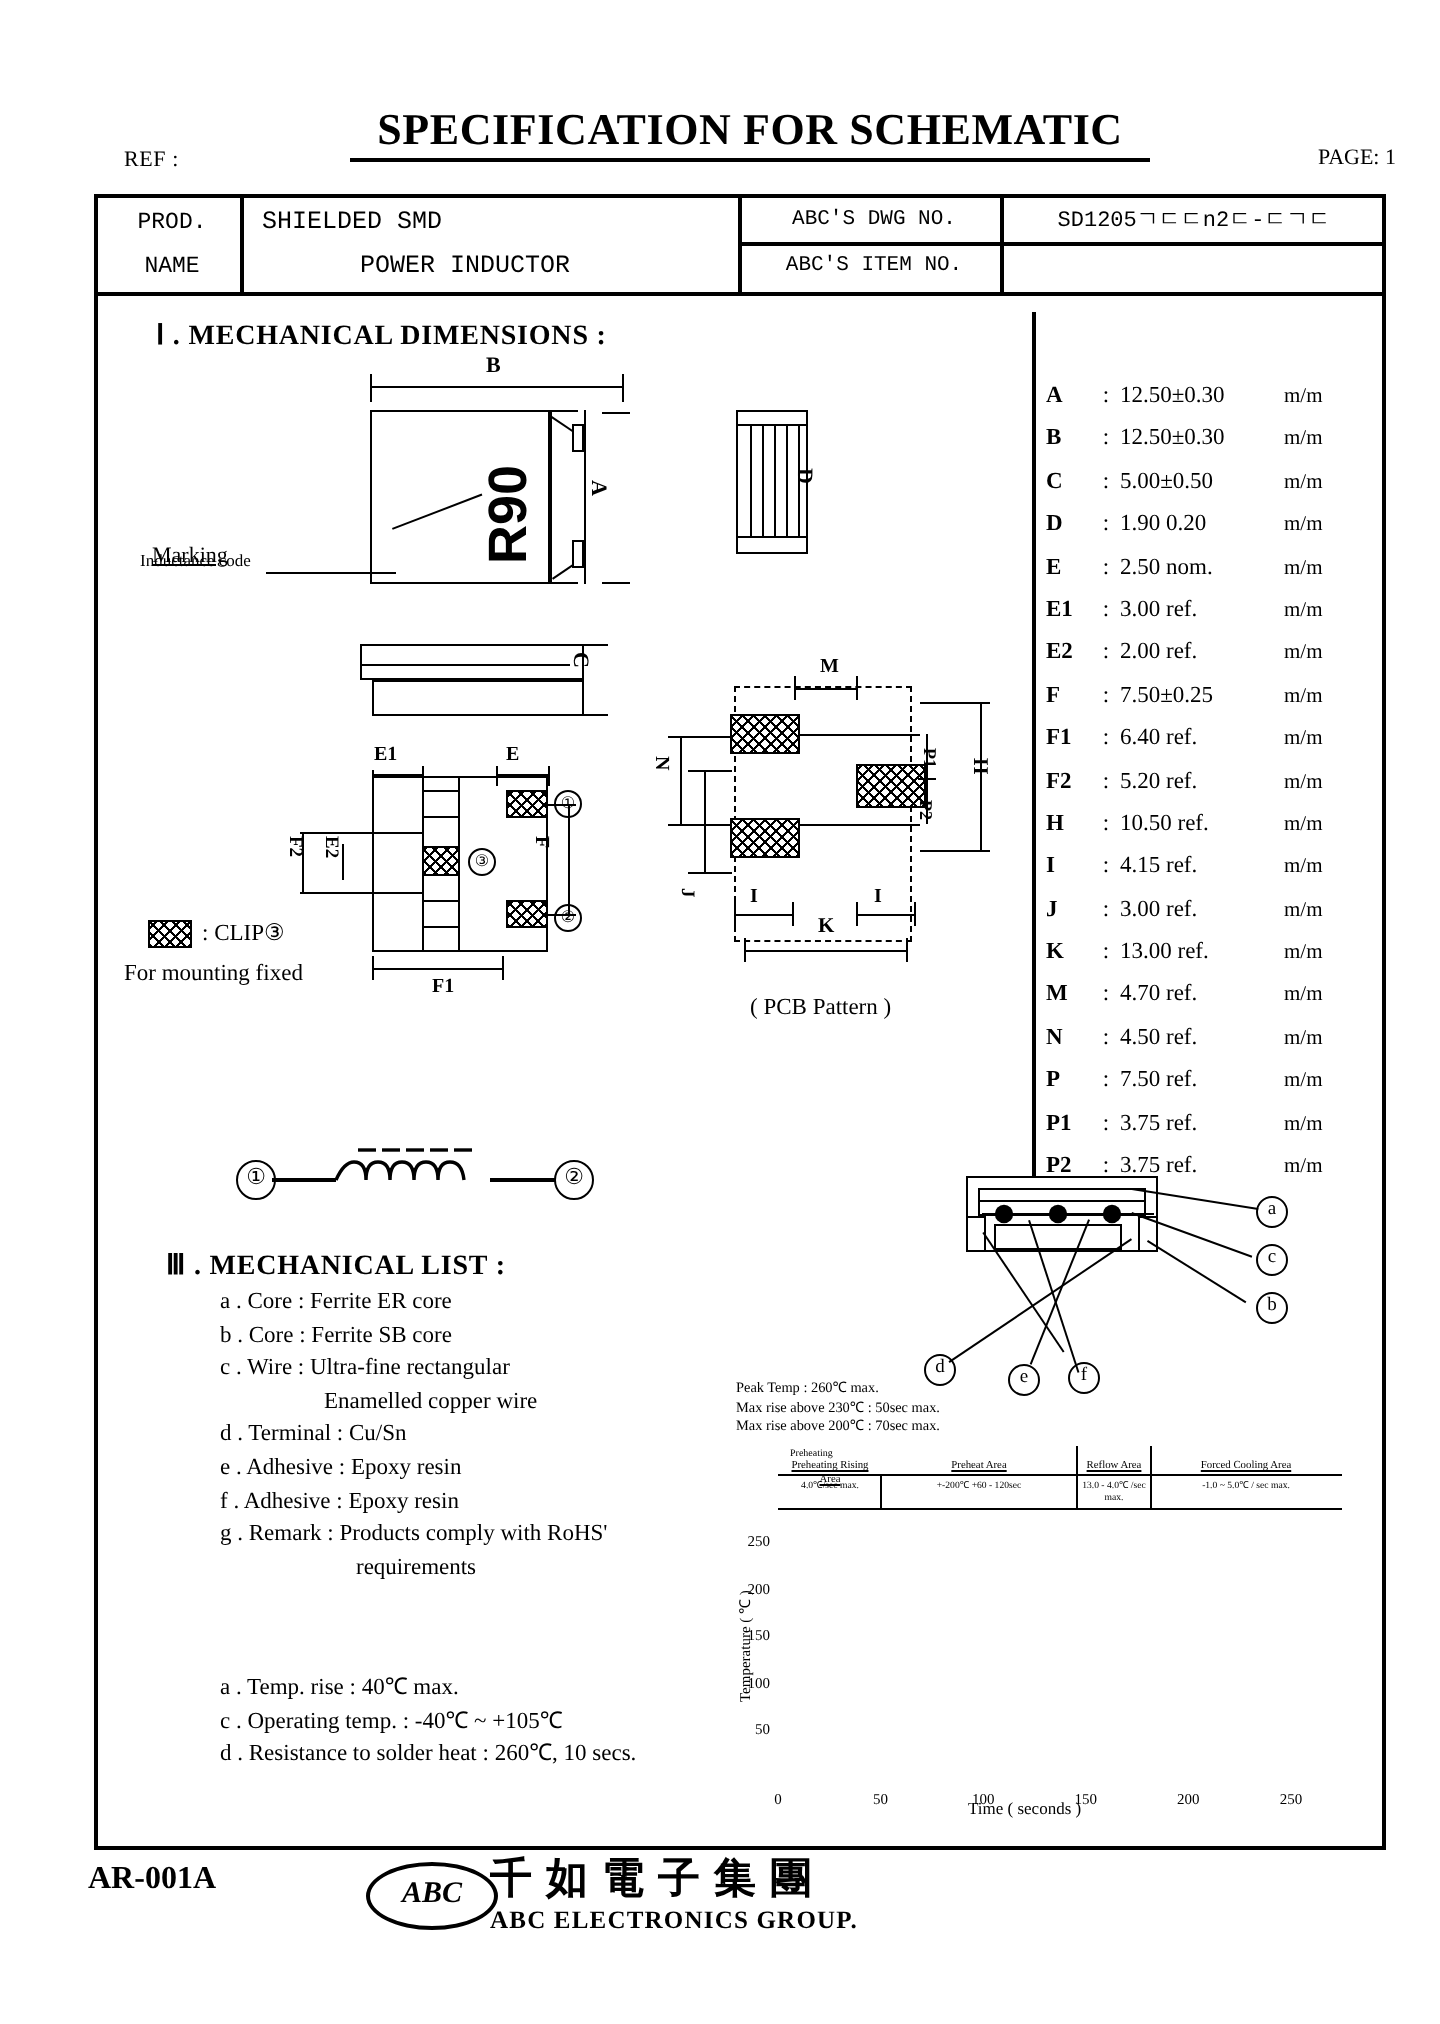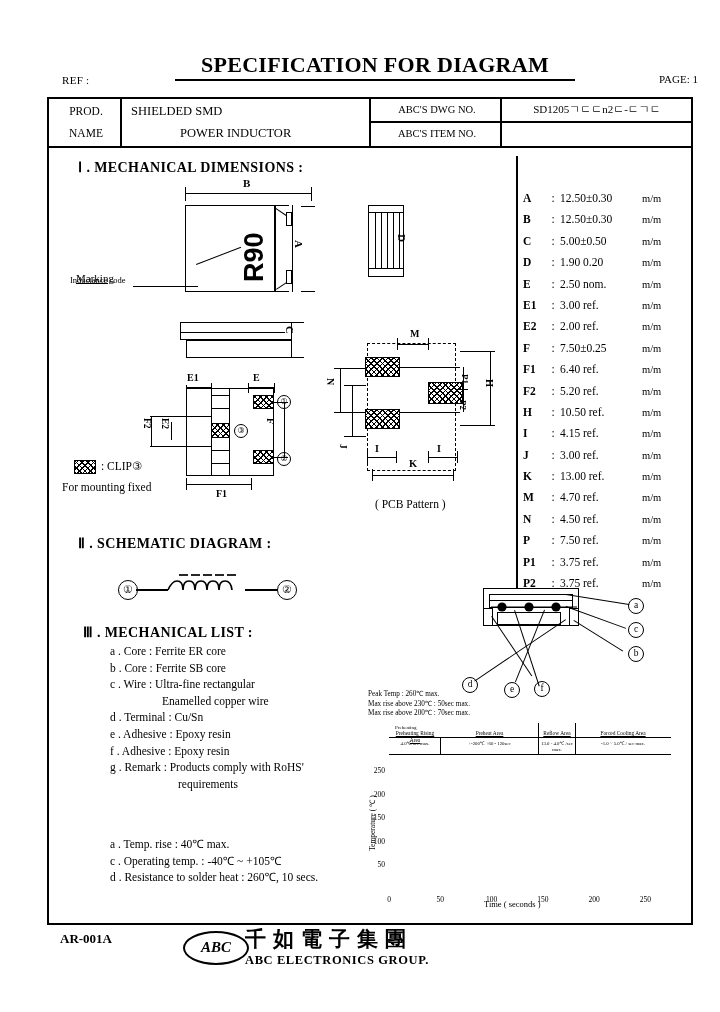--- a/index.html
+++ b/index.html
@@ -17,21 +17,21 @@
   #ref{position:absolute;left:62px;top:74px;font-size:11px;letter-spacing:.3px;}
   #page{position:absolute;right:22px;top:73px;font-size:11px;}
 
   
   #frame{position:absolute;left:47px;top:97px;width:646px;height:828px;
          border:2px solid #000;box-sizing:border-box;}
 
   
   #ptable{position:absolute;left:47px;top:97px;width:646px;height:50px;}
   #ptable .cell{position:absolute;box-sizing:border-box;font-size:11.5px;
-                display:flex;align-items:center;}
+                display:flex;align-items:center;font-family:Liberation Mono, monospace;}
   .vline{position:absolute;width:2px;background:#000;}
   .hline{position:absolute;height:1.5px;background:#000;}
 
   
   .sec{position:absolute;font-size:14px;font-weight:bold;letter-spacing:.4px;}
 
   
   #dims{position:absolute;left:523px;top:188px;width:170px;}
   .dimrow{display:flex;font-size:11.5px;line-height:21.4px;height:21.4px;align-items:center;}
   .dimrow .sym{width:26px;font-weight:bold;text-align:left;}
@@ -63,36 +63,36 @@
   .dashv{position:absolute;border-left:1px dashed #000;}
   .dashh{position:absolute;border-top:1px dashed #000;}
 
   
   .rot{transform:rotate(-90deg);transform-origin:left top;white-space:nowrap;}
   .rot90{transform:rotate(90deg);transform-origin:left top;white-space:nowrap;}
   #chartWrap{position:absolute;left:389px;top:723px;width:282px;height:190px;}
   .ytick{position:absolute;font-size:7.5px;text-align:right;width:20px;}
   .xtick{position:absolute;font-size:7.5px;text-align:center;width:24px;}
 
-  #footer-code{position:absolute;left:60px;top:931px;font-size:13px;font-weight:bold;}
+  #footer-code{position:absolute;left:44px;top:931px;font-size:16px;font-weight:bold;}
   #logo{position:absolute;left:245px;top:925px;}
   #logo .cn{font-size:21px;letter-spacing:7px;font-weight:bold;
             font-family:"DejaVu Sans", sans-serif;}
   #logo .en{font-size:12.5px;letter-spacing:.6px;font-weight:bold;}
   #logo .oval{position:absolute;left:-62px;top:6px;width:62px;height:30px;
         border:2.4px solid #000;border-radius:50%;text-align:center;
         font-style:italic;font-weight:bold;font-size:15px;line-height:28px;
         font-family:"Liberation Serif",serif;}
 </style>
 </head>
 <body>
 
 <div id="sheet">
 
-  <div id="title">SPECIFICATION FOR DIAGRAM</div>
+  <div id="title">SPECIFICATION FOR SCHEMATIC</div>
   <div id="ref">REF :</div>
   <div id="page">PAGE: 1</div>
 
   <div id="frame"></div>
 
   <div id="ptable">
     <div class="vline" style="left:73px;top:0;height:50px;"></div>
     <div class="vline" style="left:322px;top:0;height:50px;"></div>
     <div class="vline" style="left:453px;top:0;height:50px;"></div>
     <div class="hline" style="left:0;top:48.5px;width:646px;height:2px;"></div>
@@ -384,21 +384,20 @@
         <span class="unit">m/m</span>
       </div>
       <div class="dimrow">
         <span class="sym">P2</span>
         <span class="col">:</span>
         <span class="val">3.75  ref.</span>
         <span class="unit">m/m</span>
       </div>
     </div>
 
-  <div class="sec" style="left:78px;top:535px;">Ⅱ . SCHEMATIC DIAGRAM :</div>
   <div>
     <div class="circ" style="left:118px;top:580px;width:18px;height:18px;line-height:17px;font-size:11px;">①</div>
     <div class="ln" style="left:136px;top:589px;width:32px;height:1.6px;"></div>
     <svg class="abs" style="left:166px;top:572px;" width="80" height="24" viewBox="0 0 80 24">
       <path d="M2,18 q4,-9 9,-9 q6,0 6,9 q0,-9 6,-9 q6,0 6,9 q0,-9 6,-9 q6,0 6,9 q0,-9 6,-9 q6,0 6,9 q0,-9 6,-9 q6,0 7,9" fill="none" stroke="#000" stroke-width="1.7"></path>
       <g stroke="#000" stroke-width="1.7">
         <line x1="13" y1="3" x2="22" y2="3"></line>
           <line x1="25" y1="3" x2="34" y2="3"></line>
         <line x1="37" y1="3" x2="46" y2="3"></line>
           <line x1="49" y1="3" x2="58" y2="3"></line>

